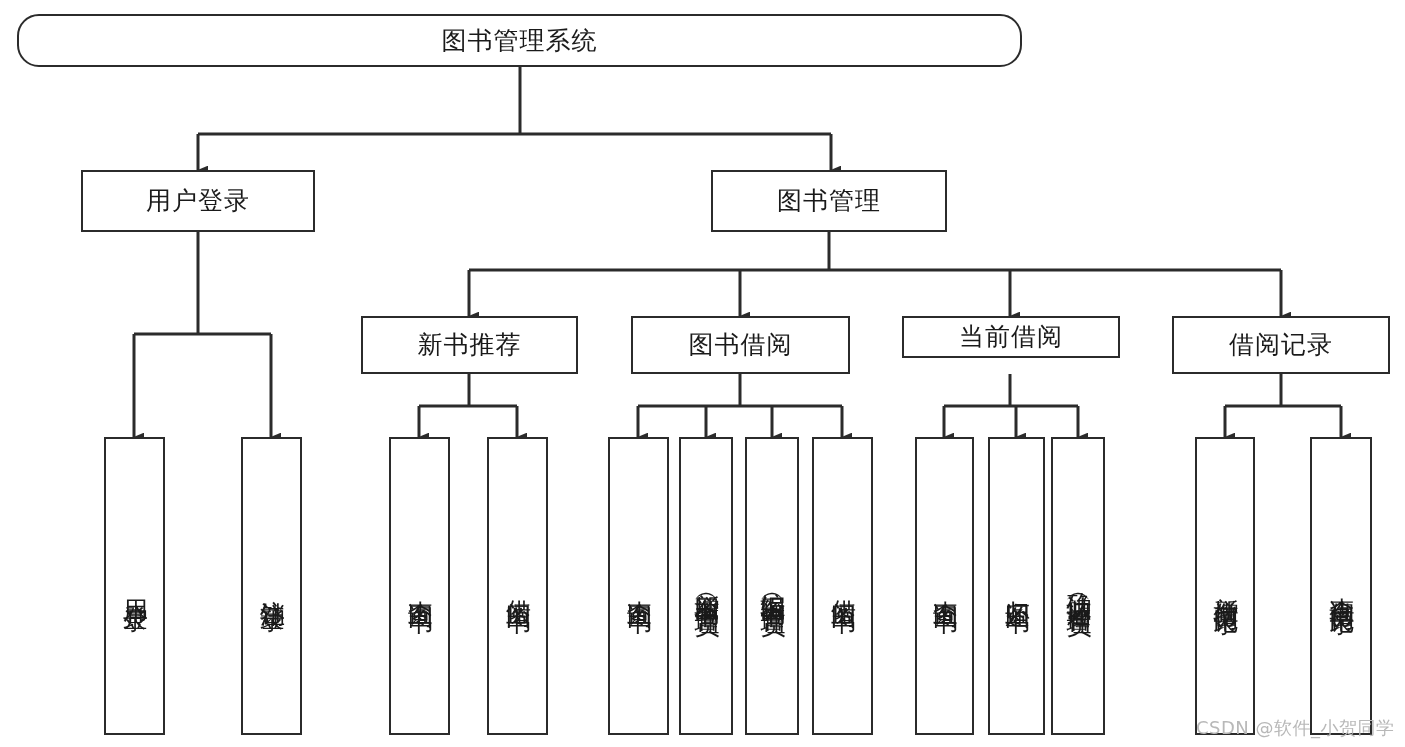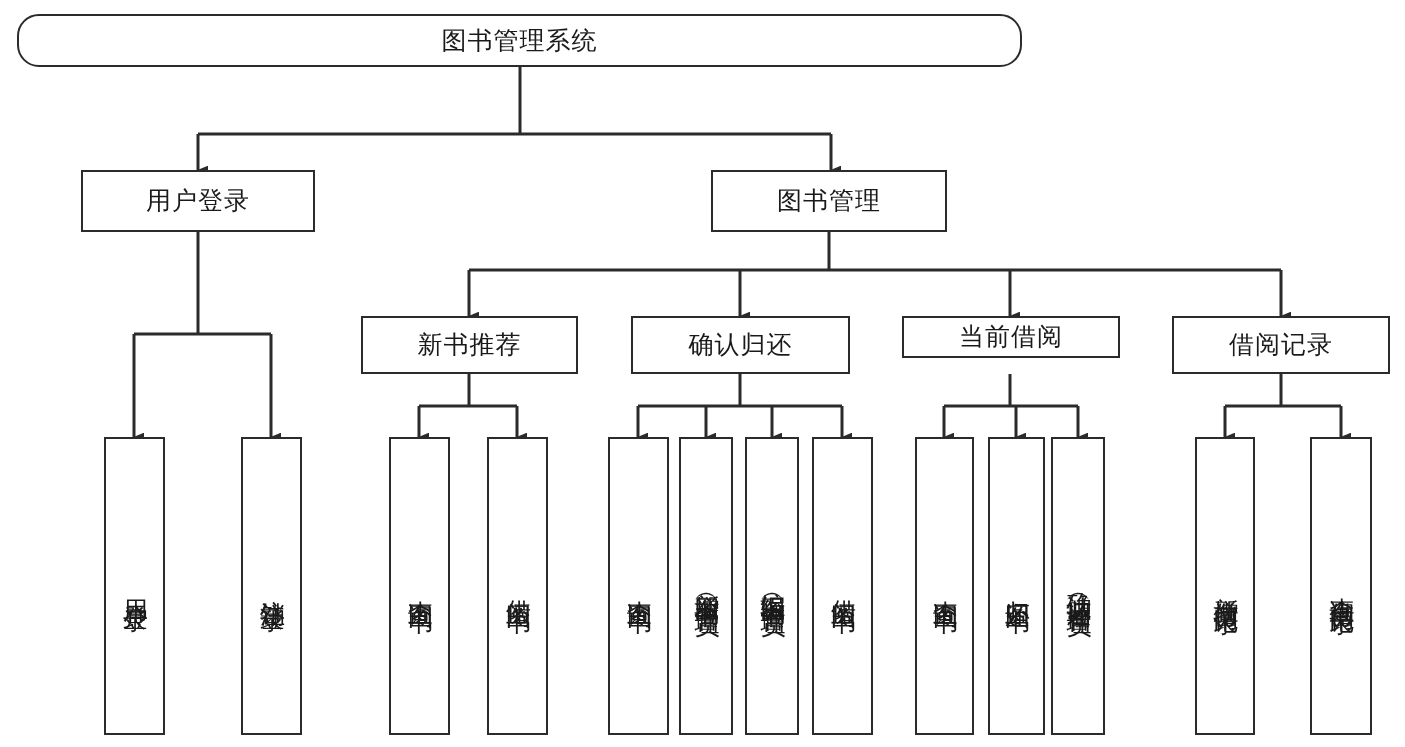--- a/index.html
+++ b/index.html
@@ -117,32 +117,33 @@
       <path d="M 1341,406 L 1341,437" marker-end="url(#arrowhead)"></path>
     </g>
   </svg>
 
   <div class="node horiz root" style="left: 17px; top: 14px; width: 1005px; height: 53px; border-radius: 22px;">图书管理系统</div>
 
   <div class="node horiz" style="left: 81px; top: 170px; width: 234px; height: 62px;">用户登录</div>
   <div class="node horiz" style="left: 711px; top: 170px; width: 236px; height: 62px;">图书管理</div>
 
   <div class="node horiz" style="left: 361px; top: 316px; width: 217px; height: 58px;">新书推荐</div>
-  <div class="node horiz" style="left: 631px; top: 316px; width: 219px; height: 58px;">确认归还</div>
+  <div class="node horiz" style="left: 631px; top: 316px; width: 219px; height: 58px;">图书借阅</div>
   <div class="node horiz" style="left: 902px; top: 316px; width: 218px; height: 42px;">当前借阅</div>
   <div class="node horiz" style="left: 1172px; top: 316px; width: 218px; height: 58px;">借阅记录</div>
 
   <div class="node vert" style="left: 104px; top: 437px; width: 61px; height: 298px;">用户登录</div>
   <div class="node vert" style="left: 241px; top: 437px; width: 61px; height: 298px;">注销登录</div>
   <div class="node vert" style="left: 389px; top: 437px; width: 61px; height: 298px;">查询图书</div>
   <div class="node vert" style="left: 487px; top: 437px; width: 61px; height: 298px;">借阅图书</div>
   <div class="node vert" style="left: 608px; top: 437px; width: 61px; height: 298px;">查询图书</div>
   <div class="node vert" style="left: 679px; top: 437px; width: 54px; height: 298px;">新增图书（管理员）</div>
   <div class="node vert" style="left: 745px; top: 437px; width: 54px; height: 298px;">编辑图书（管理员）</div>
   <div class="node vert" style="left: 812px; top: 437px; width: 61px; height: 298px;">借阅图书</div>
   <div class="node vert" style="left: 915px; top: 437px; width: 59px; height: 298px;">查询图书</div>
   <div class="node vert" style="left: 988px; top: 437px; width: 57px; height: 298px;">归还图书</div>
   <div class="node vert" style="left: 1051px; top: 437px; width: 54px; height: 298px;">确认归还（管理员）</div>
   <div class="node vert" style="left: 1195px; top: 437px; width: 60px; height: 298px;">新增借阅记录</div>
   <div class="node vert" style="left: 1310px; top: 437px; width: 62px; height: 298px;">查询借阅记录</div>
 
+  <div class="watermark" style="left:1196px; top:716px;">CSDN @软件_小贺同学</div>
 
 </div>
 
 </body></html>

